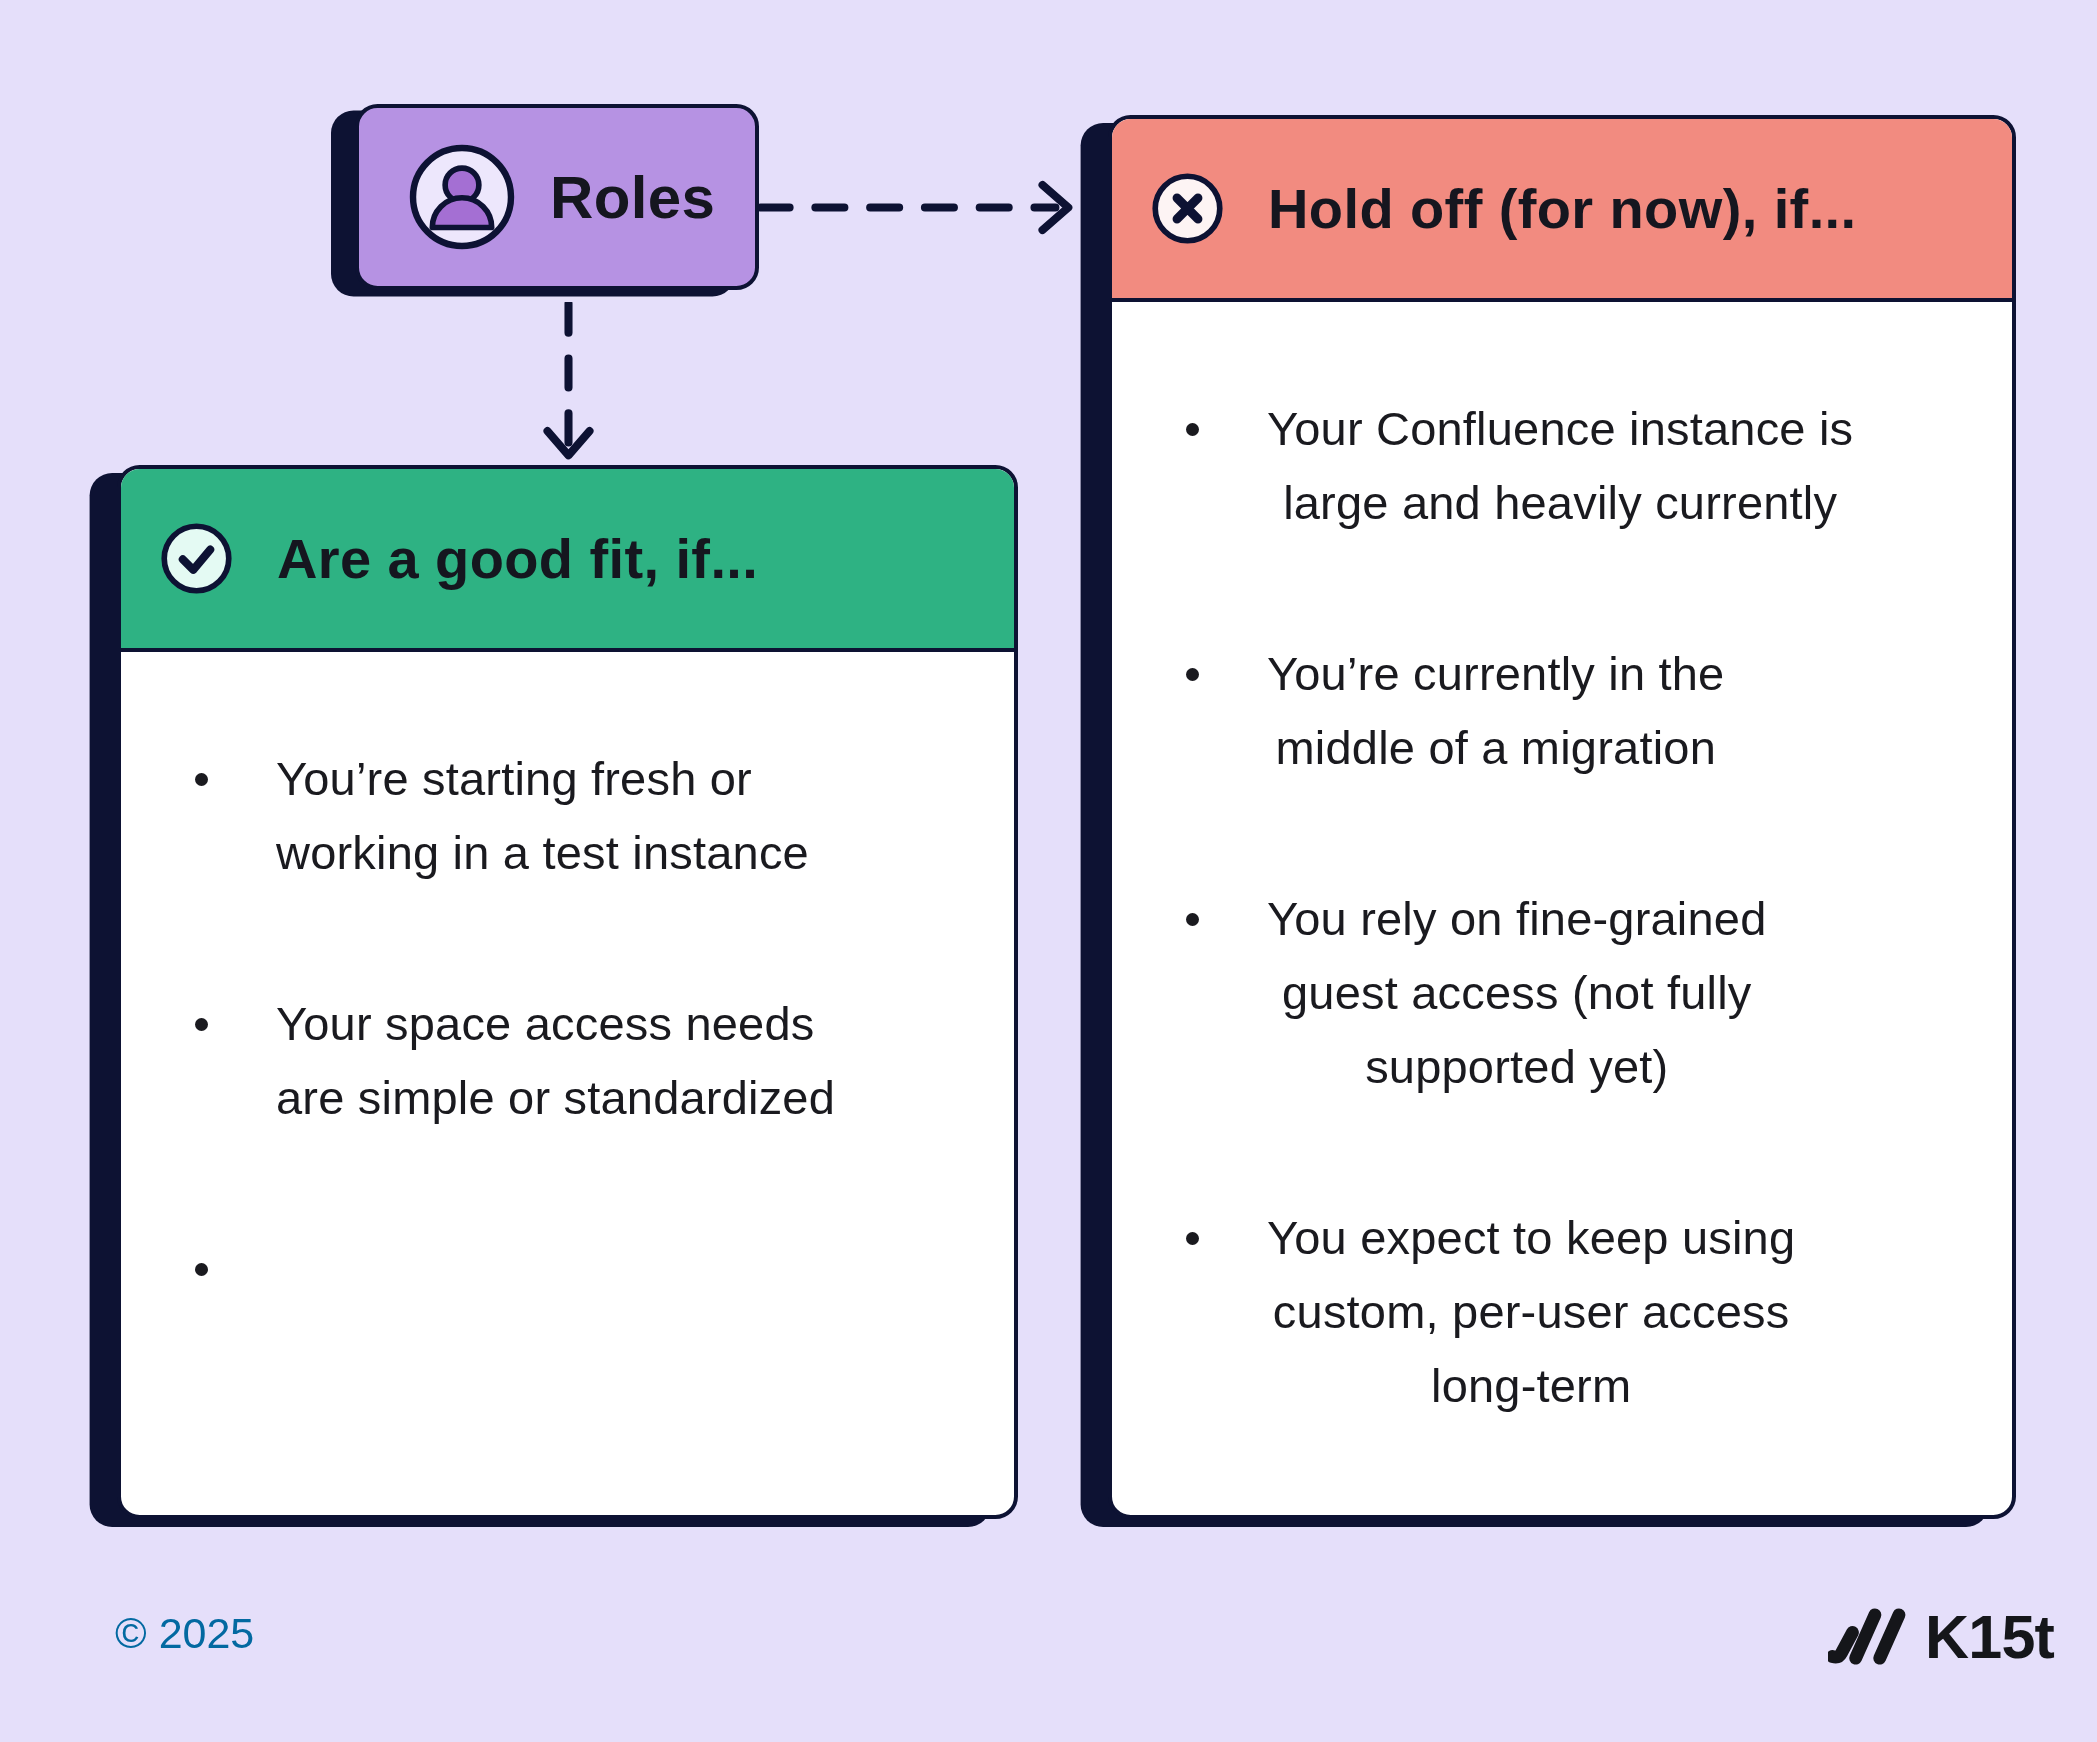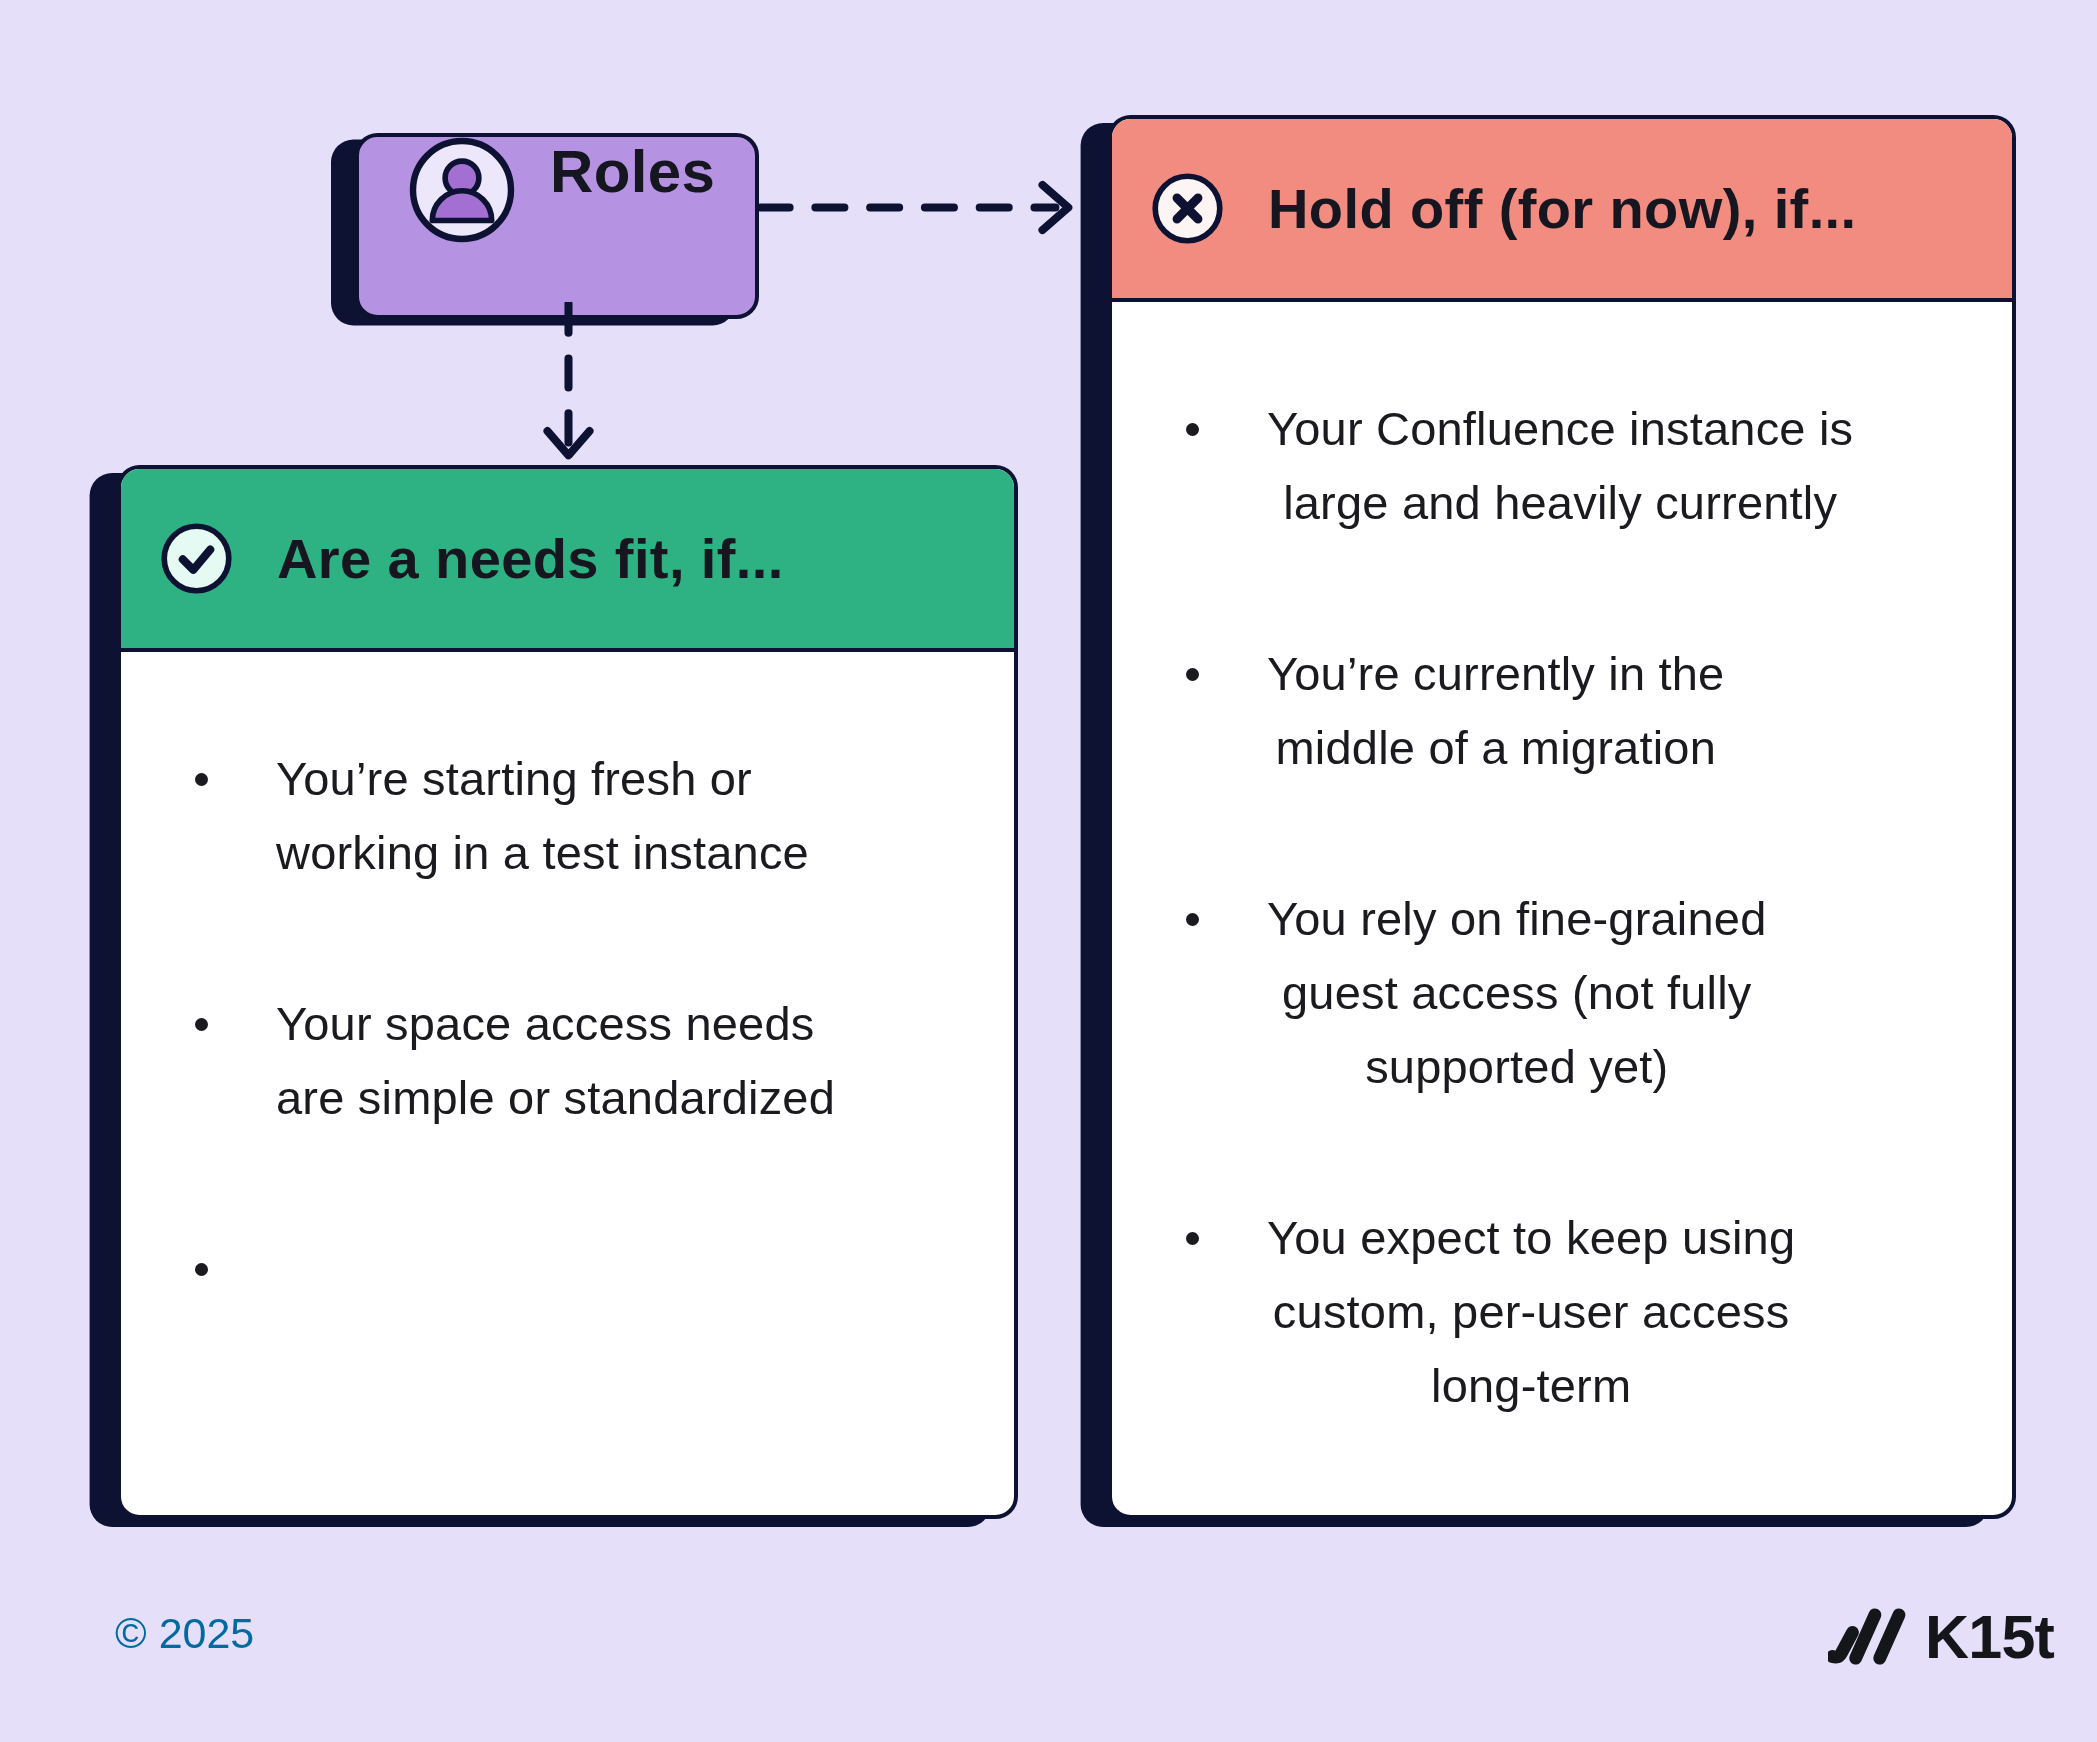--- a/index.html
+++ b/index.html
@@ -12,28 +12,29 @@
     position: relative;
     width: 2097px;
     height: 1742px;
     background: #E5DFFA;
     overflow: hidden;
   }
 
   
   .roles-box {
     position: absolute;
-    left: 355px; top: 133px;
+    left: 355px; top: 104px;
     width: 404px; height: 186px;
     background: #B692E3;
     border: 4px solid #0D1233;
     border-radius: 22.6px;
     box-shadow: -24px 6.5px 0 0 #0D1233;
     box-sizing: border-box;
     display: flex;
+    align-items: center;
     padding-left: 50px;
   }
   .roles-label {
     margin-left: 35px;
     font-size: 60px;
     font-weight: 600;
     color: #15161F;
     letter-spacing: 0.4px;
   }
 
@@ -150,21 +151,21 @@
   </svg>
 
   <section class="card card-good">
     <header class="card-header header-green">
       <span class="icon-circle">
         <svg width="71" height="71" viewBox="0 0 88 88">
           <circle cx="44" cy="44" r="40" fill="#E4FAF3" stroke="#0D1233" stroke-width="7"></circle>
           <path d="M27,45 L40,58 L61,33" fill="none" stroke="#0D1233" stroke-width="10" stroke-linecap="round" stroke-linejoin="round"></path>
         </svg>
       </span>
-      <h2 class="card-title">Are a needs fit, if...</h2>
+      <h2 class="card-title">Are a good fit, if...</h2>
     </header>
     <div class="card-body">
       <ul class="bullet-list">
         <li class="bullet-item">
           <span class="bullet-dot"></span>
           <span class="bullet-text">You’re starting fresh or
 working in a test instance</span>
         </li>
         <li class="bullet-item">
           <span class="bullet-dot"></span>

